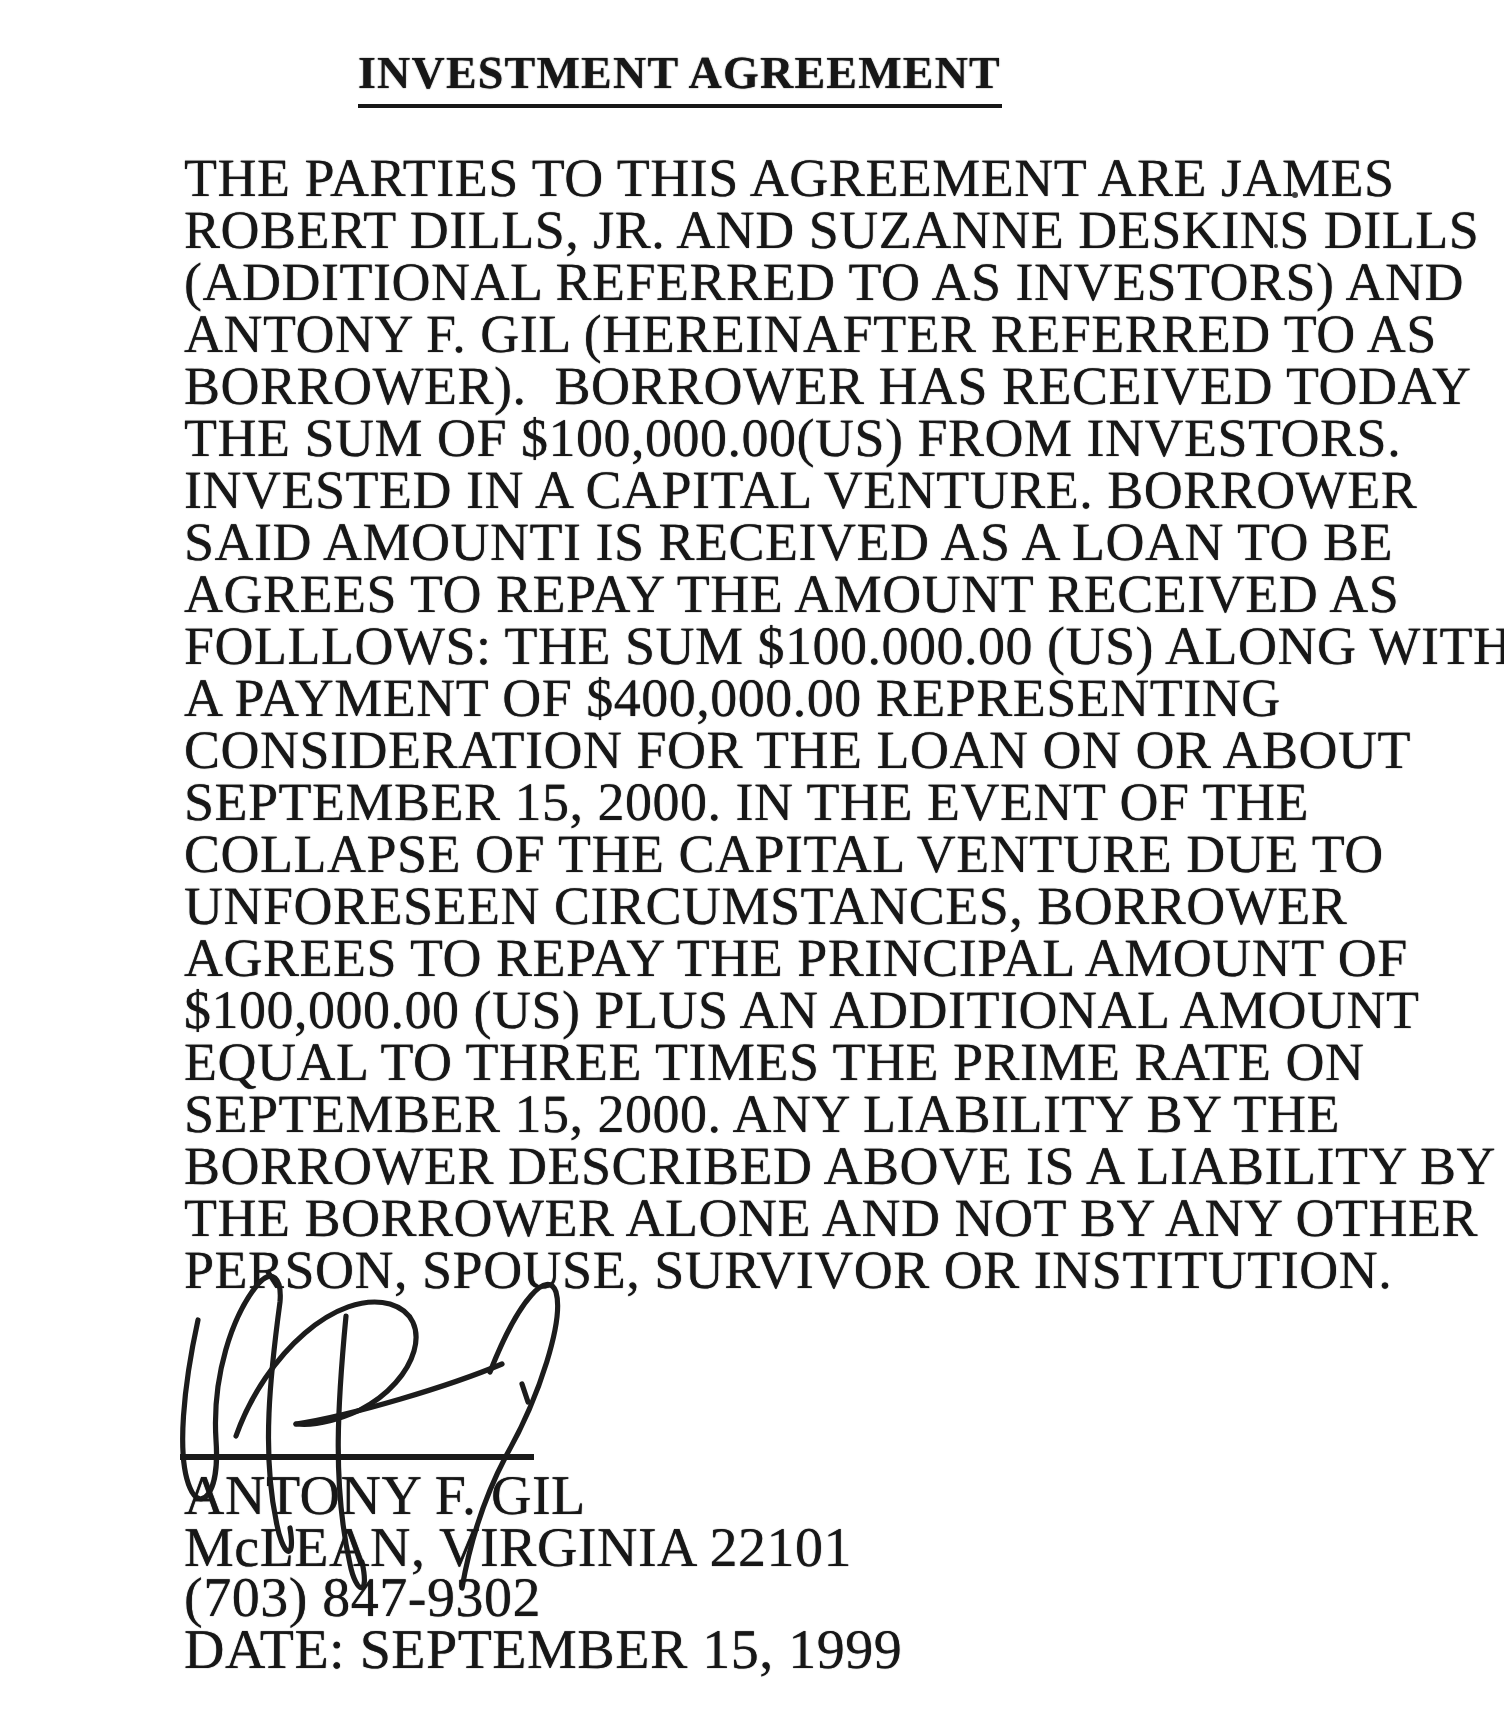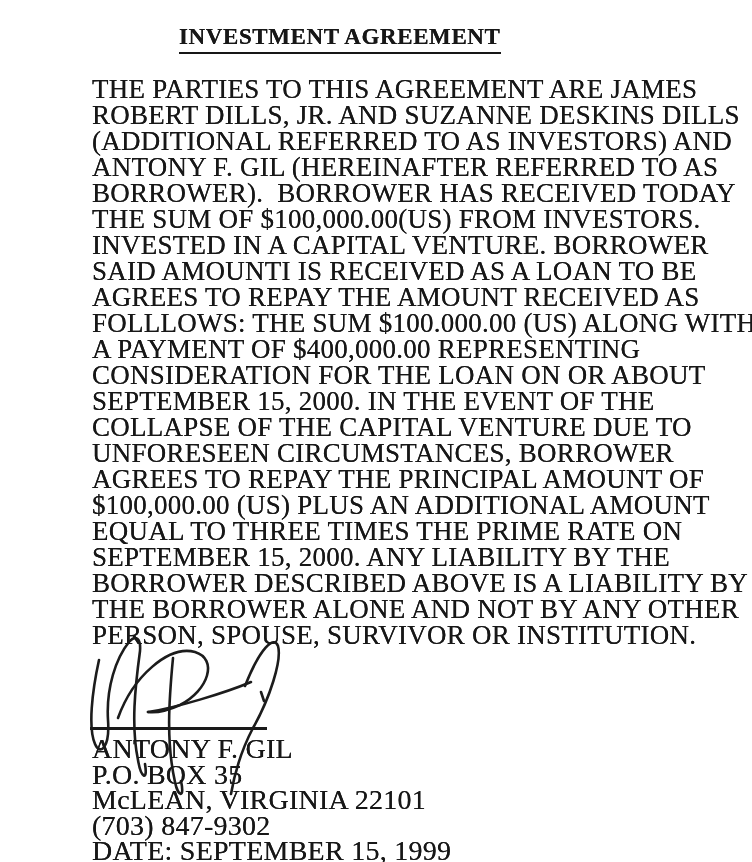--- a/index.html
+++ b/index.html
@@ -95,21 +95,20 @@
       <path d="M160,56 C175,18 189,5 193,16 C197,30 185,68 168,98 C158,117 150,141 146,164"></path>
       <path d="M88,28 C84,70 81,112 90,152 C93,167 100,169 96,151"></path>
       <path d="M176,62 l3,9"></path>
     </g>
   </svg>
 
   <div class="sig-line"></div>
 
   <div class="sig-block">
     <div>ANTONY F. GIL</div>
-    <div>P.O. BOX 35</div>
     <div>McLEAN, VIRGINIA 22101</div>
     <div>(703) 847-9302</div>
     <div>DATE: SEPTEMBER 15, 1999</div>
   </div>
 
   <div class="speck" style="left:646px;top:96px;width:3px;height:3px;"></div>
   <div class="speck" style="left:637px;top:122px;width:2px;height:2px;"></div>
 
 </div>
 

